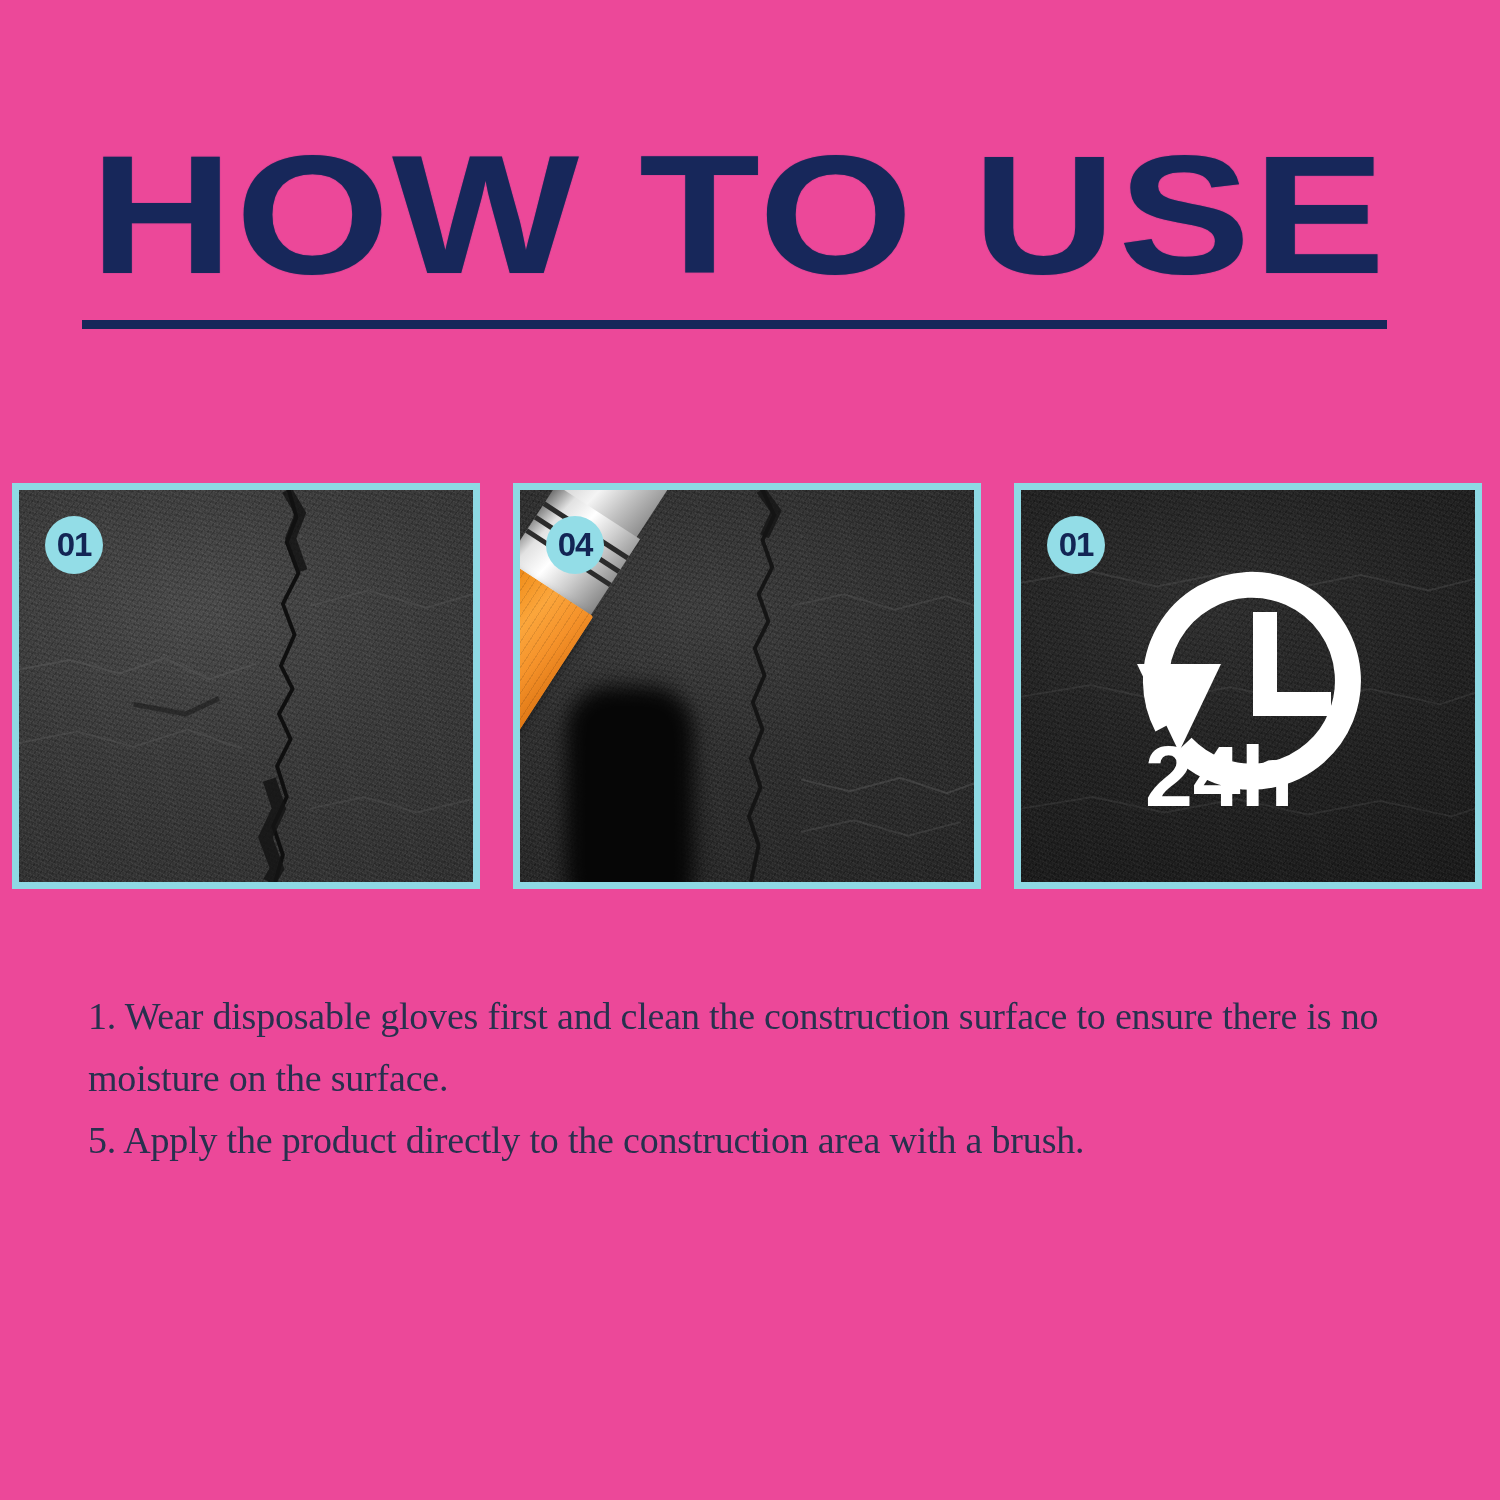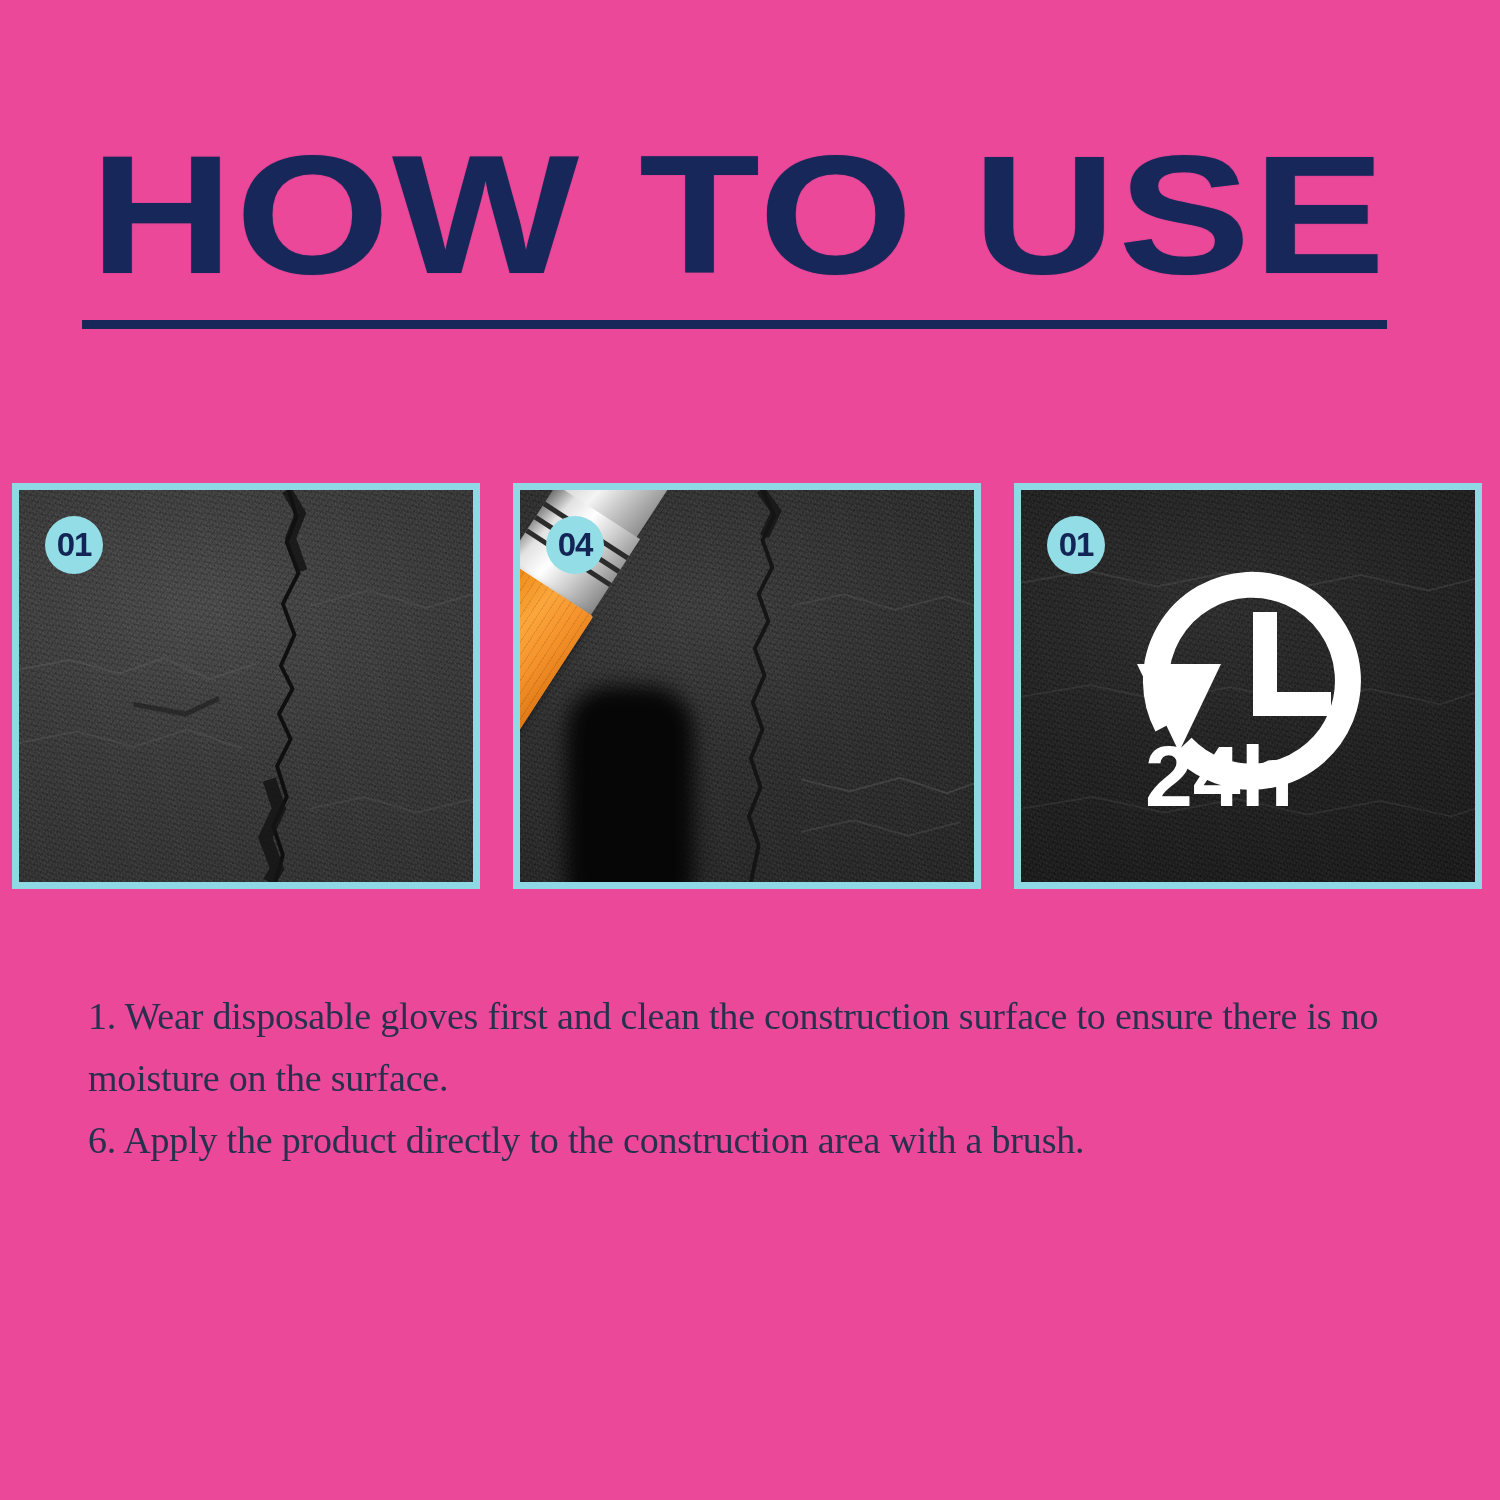--- a/index.html
+++ b/index.html
@@ -277,16 +277,16 @@
         <text x="26" y="268" font-family="Liberation Sans, sans-serif" font-size="86" font-weight="bold" fill="#FFFFFF">24h</text>
       </svg>
 
       <div class="badge">01</div>
     </div>
 
   </div>
 
   <div id="instructions">
     <p>1. Wear disposable gloves first and clean the construction surface to ensure there is no moisture on the surface.</p>
-    <p>6. Apply the product directly to the construction area with a brush.</p>
+    <p>5. Apply the product directly to the construction area with a brush.</p>
   </div>
 
 </div>
 
 </body></html>

